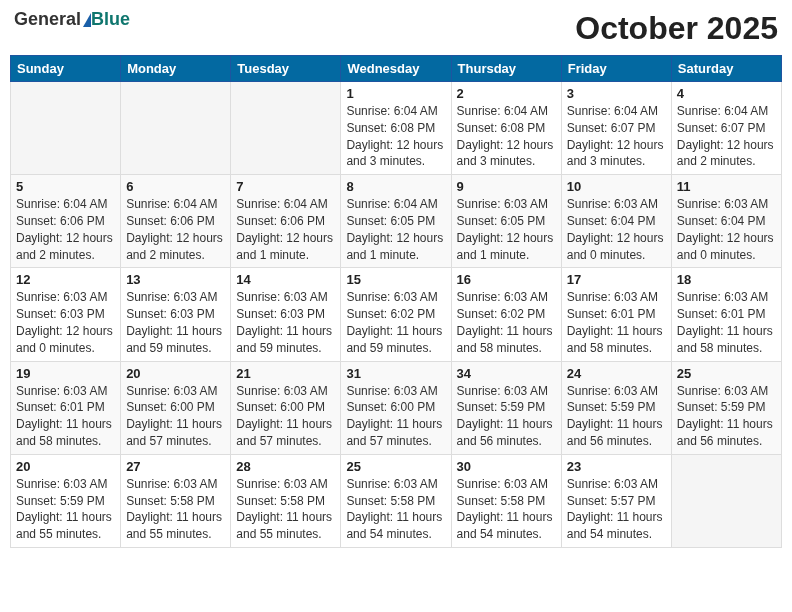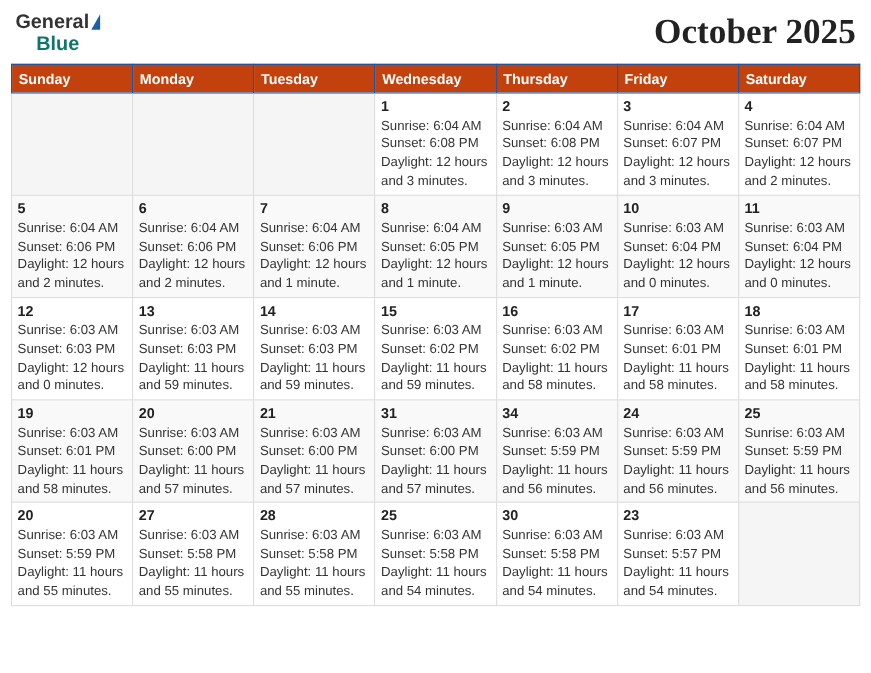--- a/index.html
+++ b/index.html
@@ -12,22 +12,21 @@
     }
     .header {
       display: flex;
       justify-content: space-between;
       align-items: flex-start;
       margin-bottom: 8px;
       padding: 0 4px;
     }
     .logo {
       display: flex;
-      flex-direction: column;
-      align-items: center;
+      align-items: flex-end;
     }
     .logo-general {
       font-size: 18px;
       font-weight: bold;
       color: #333;
       line-height: 1.1;
     }
     .logo-blue {
       font-size: 18px;
       font-weight: bold;
@@ -38,38 +37,37 @@
       display: inline-block;
       width: 0;
       height: 0;
       border-left: 8px solid transparent;
       border-bottom: 14px solid #1a5fa8;
       margin-left: 2px;
       vertical-align: middle;
     }
     .title-section {
       text-align: right;
-      font-family: Liberation Serif, serif;
     }
     .month-title {
       font-size: 32px;
       font-weight: bold;
       color: #222;
     }
     .location {
       font-size: 14px;
       color: #444;
     }
     .calendar {
       width: 100%;
       border-collapse: collapse;
       border: 1px solid #ccc;
     }
     .calendar th {
-      background-color: #c2410c;
+      background-color: #0369a1;
       color: #fff;
       text-align: left;
       padding: 5px 6px;
       font-size: 13px;
       border: 1px solid #1e55a0;
     }
     .calendar td {
       vertical-align: top;
       padding: 4px 5px;
       border: 1px solid #ddd;

